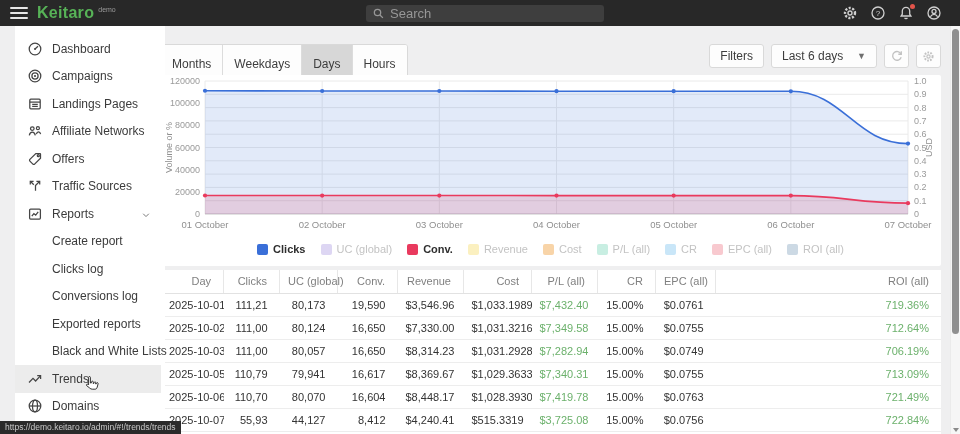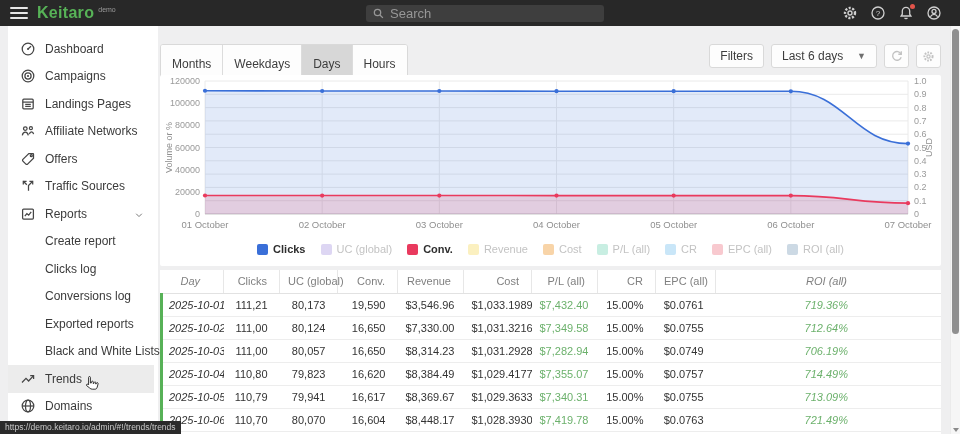--- a/index.html
+++ b/index.html
@@ -19,21 +19,21 @@
   .search-box svg { flex:0 0 auto; }
   .search-box input { background:transparent; border:none; outline:none; color:#cfcfcf;
     font-size:13px; margin-left:5px; width:100%; font-family:inherit; }
   .search-box input::placeholder { color:#979797; }
   .topbar-icons { position:absolute; right:18px; top:0; height:26px; display:flex; align-items:center; gap:12px; }
   .tb-icon { width:16px; height:16px; color:#cfcfcf; position:relative; cursor:pointer; }
   .tb-icon svg { display:block; }
   .bell-dot { position:absolute; right:-1px; top:-1px; width:5px; height:5px; border-radius:50%; background:#e2544a; }
 
   
-  .sidebar { position:absolute; left:8px; top:26px; width:150px; height:408px; background:#ffffff; z-index:5; padding-top:9px; }
+  .sidebar { position:absolute; left:15px; top:26px; width:150px; height:408px; background:#ffffff; z-index:5; padding-top:9px; }
   .side-item { height:27.5px; display:flex; align-items:center; font-size:12px; color:#3b3b3b; cursor:pointer; position:relative; width:146px; }
   .side-item .s-icon { width:16px; height:16px; margin-left:12px; color:#454545; flex:0 0 auto; }
   .side-item.indent .s-icon { visibility:hidden; }
   .side-item .s-label { margin-left:9px; white-space:nowrap; }
   .side-item.active { background:#ececec; }
   .side-item .s-chevron { position:absolute; right:10px; color:#7a7a7a; width:10px; height:10px; }
 
   
   .toolbar { position:absolute; left:160px; top:44px; width:781px; height:24px; }
   .tabs { display:inline-flex; border:1px solid #d9d9d9; border-radius:3px; overflow:hidden; background:#fff; height:40px; }
@@ -57,21 +57,21 @@
   .legend-item.off { color:#c3c3c3; }
 
   
   .table-panel { position:absolute; left:160px; top:270px; width:781px; height:164px; background:#fff; overflow:hidden; }
   table { border-collapse:collapse; width:781px; table-layout:fixed; font-size:11px; }
   thead th { height:23px; font-weight:normal; color:#808080; border-bottom:1px solid #e2e2e2;
     border-right:1px solid #e7e7e7; padding:0 12px 0 8px; white-space:nowrap; cursor:pointer; }
   thead th:last-child { border-right:none; }
   tbody td { height:23px; color:#333; border-bottom:1px solid #ededed; padding:0 12px 0 8px; white-space:nowrap; overflow:hidden; }
   tbody tr td:first-child { border-left:3px solid #57b157; padding-left:6px; }
-  .al { text-align:center;font-style:italic; } .ar { text-align:right; }
+  .al { text-align:right; } .ar { text-align:right; }
   td.green { color:#6cb16c; }
 
   
   .scroll-track { position:absolute; right:0; top:26px; width:10px; bottom:0; background:#f6f6f6; border-left:1px solid #ebebeb; z-index:20; }
   .scroll-thumb { position:absolute; left:1px; top:3px; width:7px; height:305px; background:#8f8f8f; border-radius:4px; cursor:pointer; }
   .scroll-arrow { position:absolute; left:2px; bottom:2px; width:0; height:0;
     border-left:3px solid transparent; border-right:3px solid transparent; border-top:4px solid #8a8a8a; }
   .statusbar { position:absolute; left:0; bottom:0; height:13px; background:#2a2a2a; color:#c9c9c9;
     font-size:8.5px; line-height:13px; padding:0 5px; z-index:40; white-space:nowrap; }
   .cursor { position:absolute; left:84px; top:375px; width:16px; height:18px; z-index:50; pointer-events:none; }
@@ -416,32 +416,20 @@
           <td class="ar">80,057</td>
           <td class="ar">16,650</td>
           <td class="ar">$8,314.23</td>
           <td class="ar">$1,031.2928</td>
           <td class="ar green">$7,282.94</td>
           <td class="ar">15.00%</td>
           <td class="ar">$0.0749</td>
           <td class="al green">706.19%</td>
         </tr>
         <tr>
-          <td class="al">2025-10-04</td>
-          <td class="ar">110,80</td>
-          <td class="ar">79,823</td>
-          <td class="ar">16,620</td>
-          <td class="ar">$8,384.49</td>
-          <td class="ar">$1,029.4177</td>
-          <td class="ar green">$7,355.07</td>
-          <td class="ar">15.00%</td>
-          <td class="ar">$0.0757</td>
-          <td class="al green">714.49%</td>
-        </tr>
-        <tr>
           <td class="al">2025-10-05</td>
           <td class="ar">110,79</td>
           <td class="ar">79,941</td>
           <td class="ar">16,617</td>
           <td class="ar">$8,369.67</td>
           <td class="ar">$1,029.3633</td>
           <td class="ar green">$7,340.31</td>
           <td class="ar">15.00%</td>
           <td class="ar">$0.0755</td>
           <td class="al green">713.09%</td>

